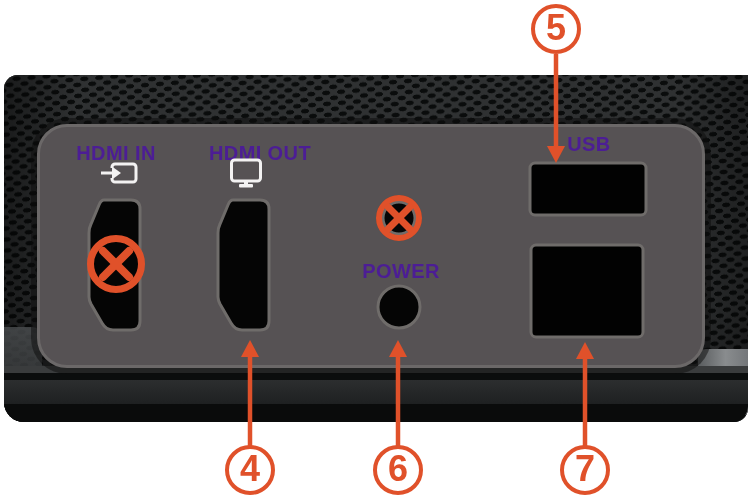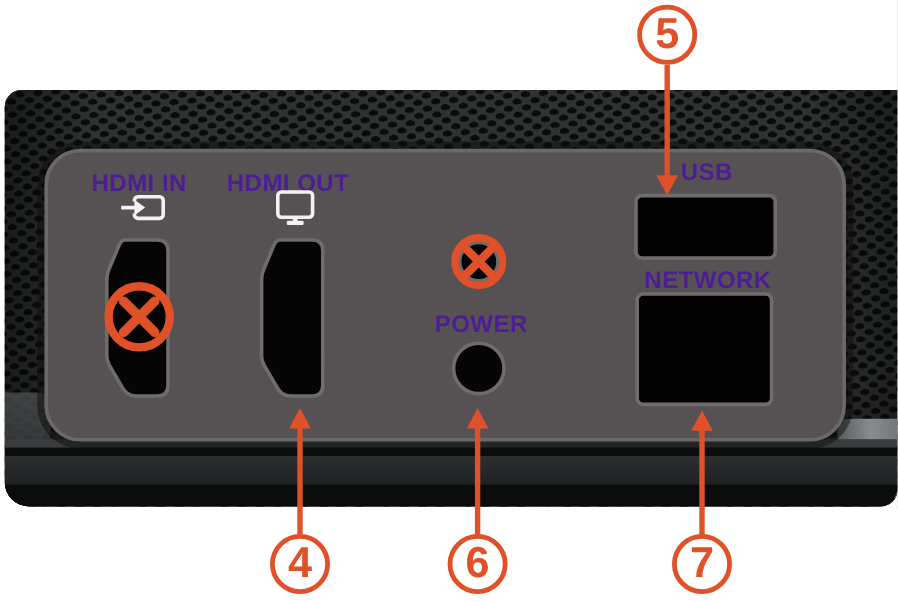--- a/index.html
+++ b/index.html
@@ -110,24 +110,23 @@
     </g>
 
     <g stroke="#E0512A" stroke-linecap="round" fill="none">
       <circle cx="399" cy="218" r="20" stroke-width="6"></circle>
       <line x1="388.5" y1="207.5" x2="409.5" y2="228.5" stroke-width="7"></line>
       <line x1="409.5" y1="207.5" x2="388.5" y2="228.5" stroke-width="7"></line>
     </g>
   </svg>
 
   <div class="port-label" style="left:116px;top:142px">HDMI IN</div>
-  <div class="port-label" style="left:240px;top:142px">HDMI OUT</div>
+  <div class="port-label" style="left:260px;top:142px">HDMI OUT</div>
   <div class="port-label" style="left:401px;top:260px">POWER</div>
   <div class="port-label" style="left:589px;top:133px">USB</div>
-  <div class="port-label" style="left:590px;top:223px">NETWORK</div>
 
   <div class="icon-wrap" style="left:99px;top:161px">
     <svg width="40" height="24" viewBox="0 0 40 24">
       <rect x="13" y="3" width="24" height="18" rx="3" fill="none" stroke="#f3f2f2" stroke-width="3"></rect>
       <line x1="8" y1="12" x2="21" y2="12" stroke="#565254" stroke-width="10"></line>
       <line x1="2" y1="12" x2="14" y2="12" stroke="#f3f2f2" stroke-width="3"></line>
       <polygon points="13,5.5 22,12 13,18.5" fill="#f3f2f2"></polygon>
     </svg>
   </div>
 

